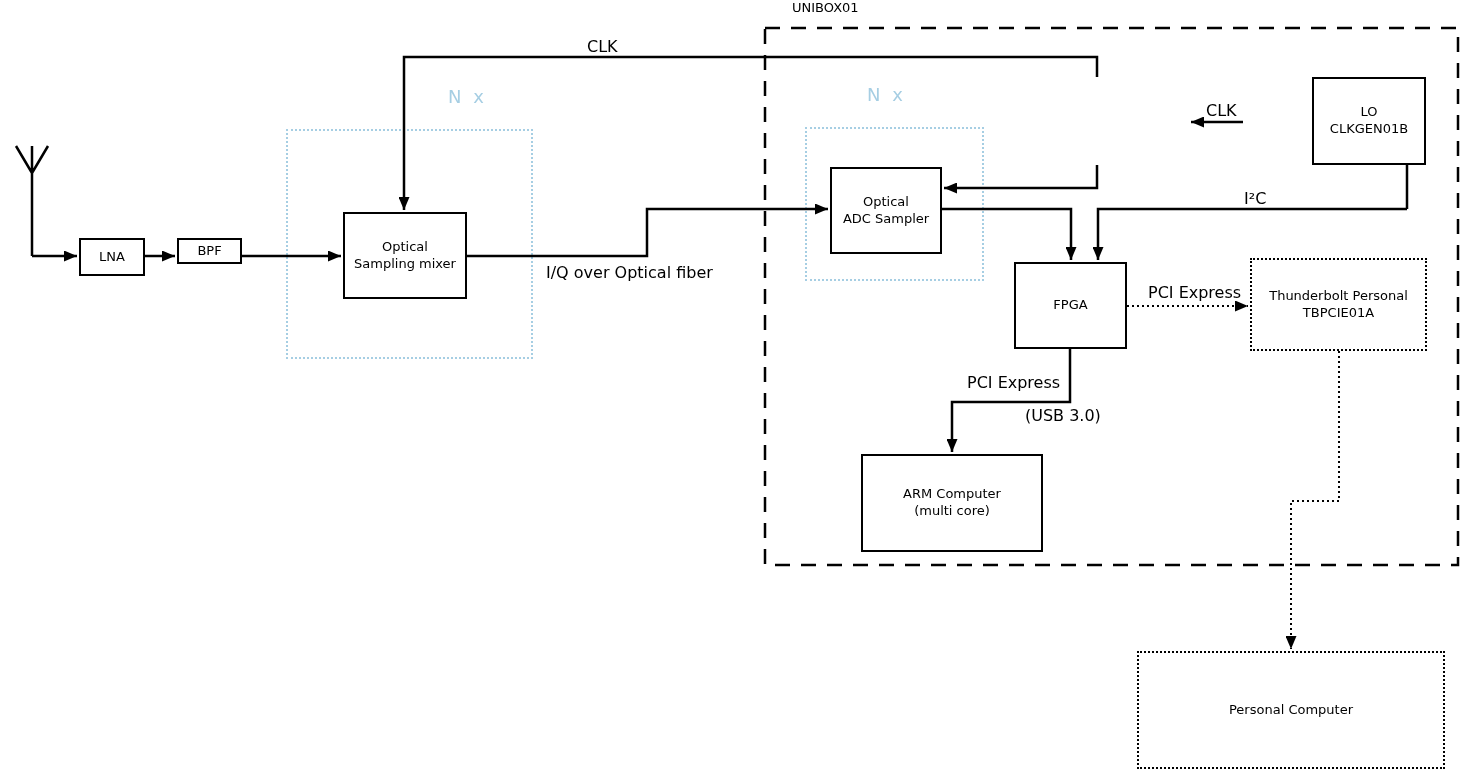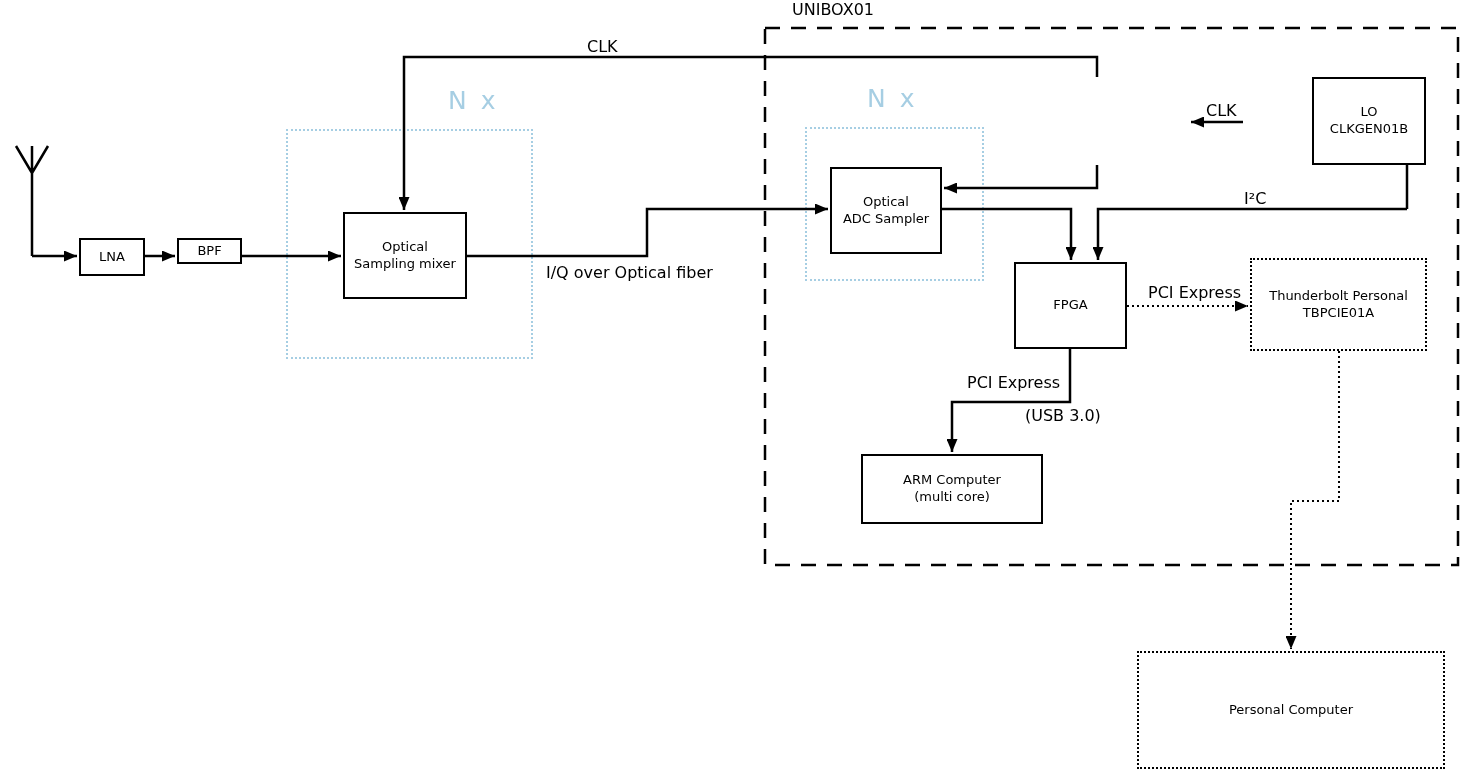--- a/index.html
+++ b/index.html
@@ -17,24 +17,24 @@
     position:absolute;border:2px solid #000;background:#fff;z-index:3;
     display:flex;align-items:center;justify-content:center;text-align:center;
     font-size:13px;line-height:1.3;white-space:pre-line;box-sizing:border-box;
   }
   .node.dotted{border:2px dotted #000;}
   svg.connectors{position:absolute;left:0;top:0;z-index:2;}
   .edge-label{
     position:absolute;font-size:16px;line-height:1.2;white-space:nowrap;z-index:4;
   }
   .outer-label{
-    position:absolute;font-size:16px;z-index:4;white-space:nowrap;
+    position:absolute;font-size:13px;z-index:4;white-space:nowrap;
   }
   .nx-label{
-    position:absolute;font-size:25px;letter-spacing:3px;color:#a6cee3;z-index:4;white-space:nowrap;
+    position:absolute;font-size:18px;letter-spacing:3px;color:#a6cee3;z-index:4;white-space:nowrap;
   }
 </style>
 </head>
 <body>
 
 <div id="canvas">
 
   <div class="group-box" style="left:286px;top:129px;width:243px;height:226px;"></div>
   <div class="group-box" style="left:805px;top:127px;width:175px;height:150px;"></div>
 
@@ -97,21 +97,21 @@
 
   <div class="node" style="left:1312px;top:77px;width:114px;height:88px;">
     <span>LO
 CLKGEN01B</span>
   </div>
 
   <div class="node" style="left:1014px;top:262px;width:113px;height:87px;">
     <span>FPGA</span>
   </div>
 
-  <div class="node" style="left:861px;top:454px;width:182px;height:70px;">
+  <div class="node" style="left:861px;top:454px;width:182px;height:98px;">
     <span>ARM Computer
 (multi core)</span>
   </div>
 
   <div class="node dotted" style="left:1250px;top:258px;width:177px;height:93px;">
     <span>Thunderbolt Personal
 TBPCIE01A</span>
   </div>
 
   <div class="node dotted" style="left:1137px;top:651px;width:308px;height:118px;justify-content:center;">

